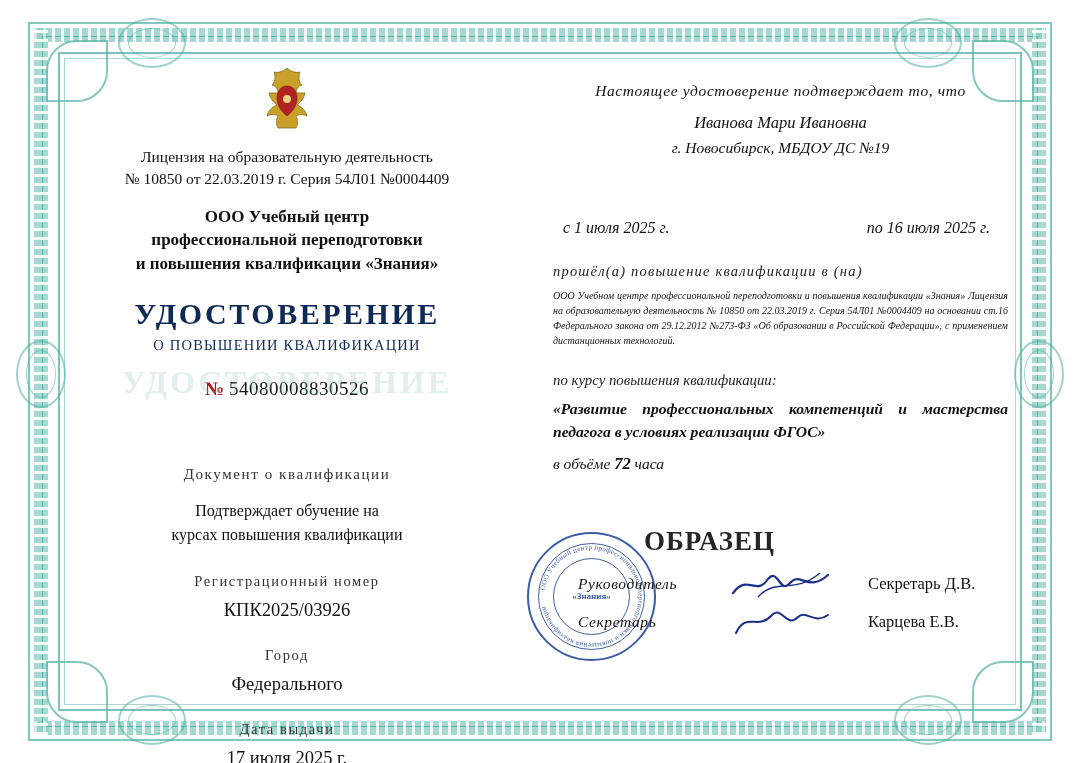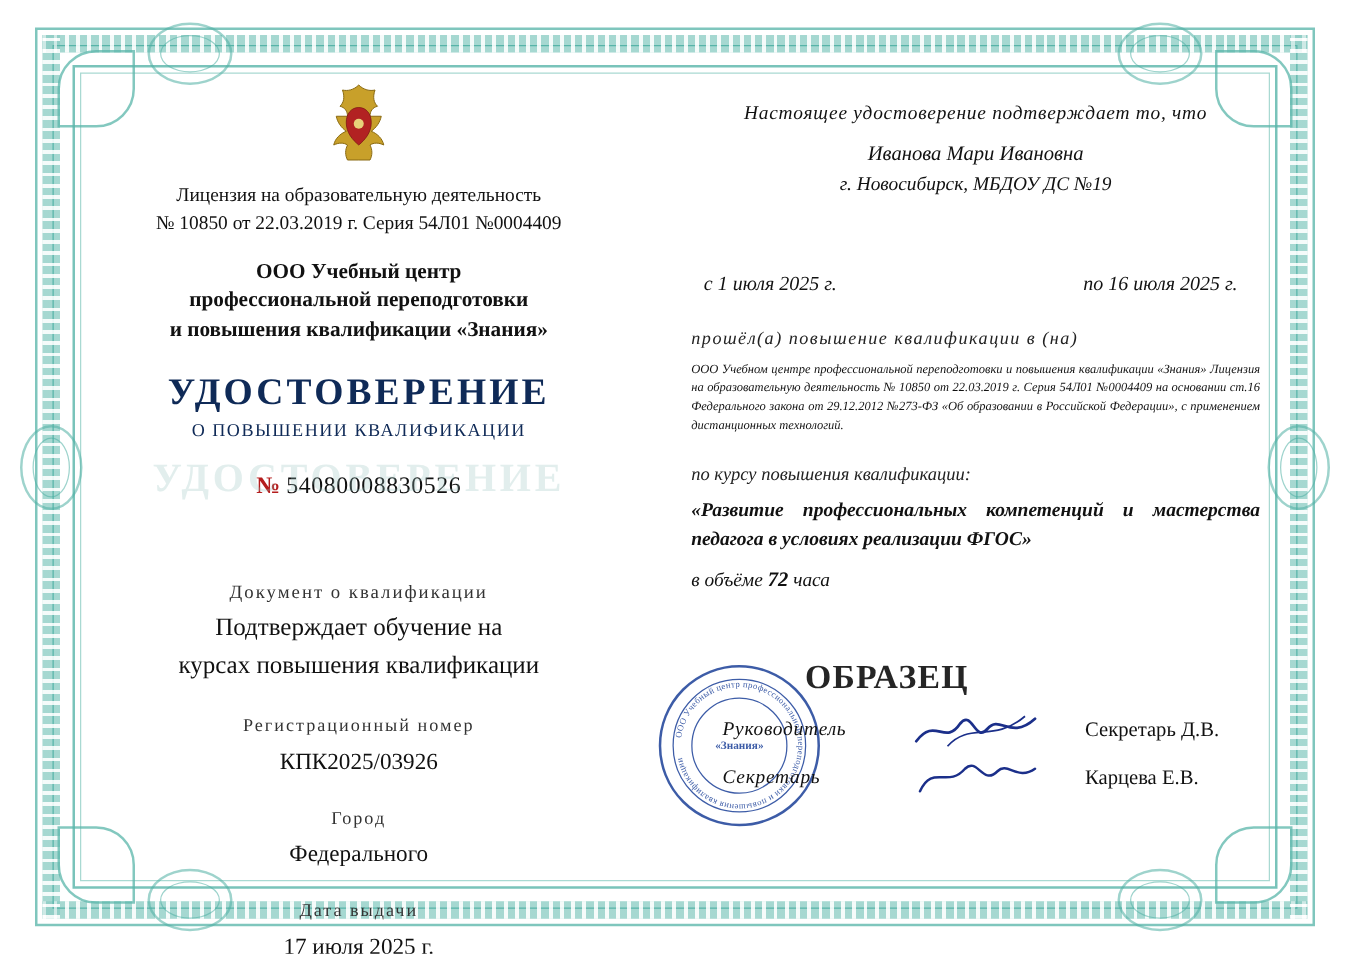--- a/index.html
+++ b/index.html
@@ -184,22 +184,22 @@
     white-space: nowrap;
   }
 
   .doc-kind {
     margin-top: 66px;
     font-size: 15px;
     letter-spacing: 1.6px;
     color: #333;
   }
   .confirm {
-    margin-top: 4px;
-    font-size: 20px;
+    margin-top: 16px;
+    font-size: 16px;
     line-height: 1.5;
   }
   .field-label {
     margin-top: 26px;
     font-size: 14.5px;
     letter-spacing: 1.6px;
     color: #333;
   }
   .field-value {
     margin-top: 10px;

